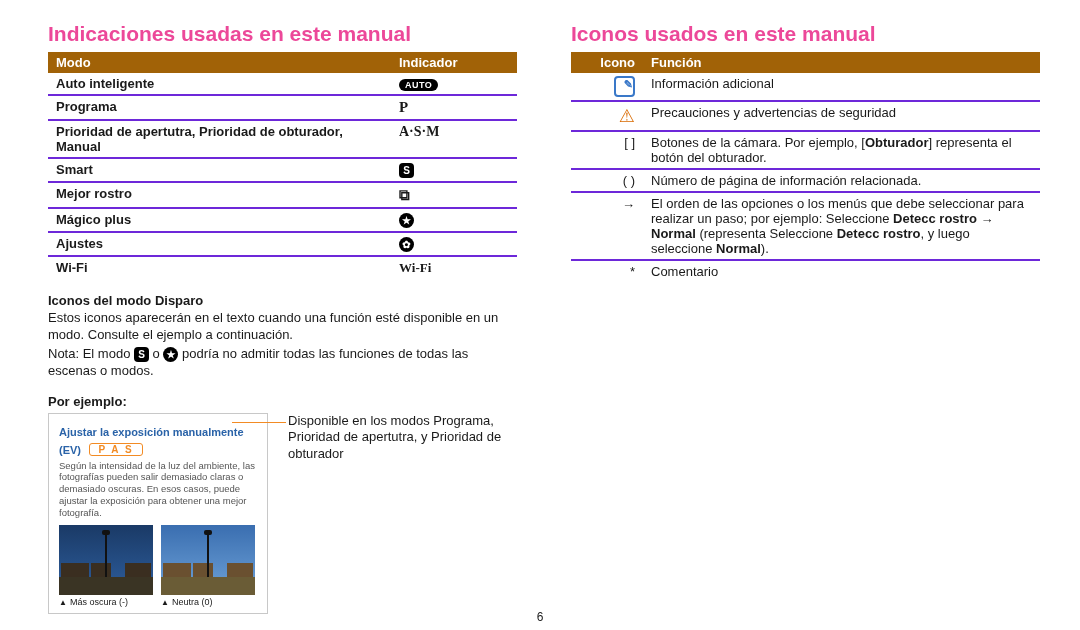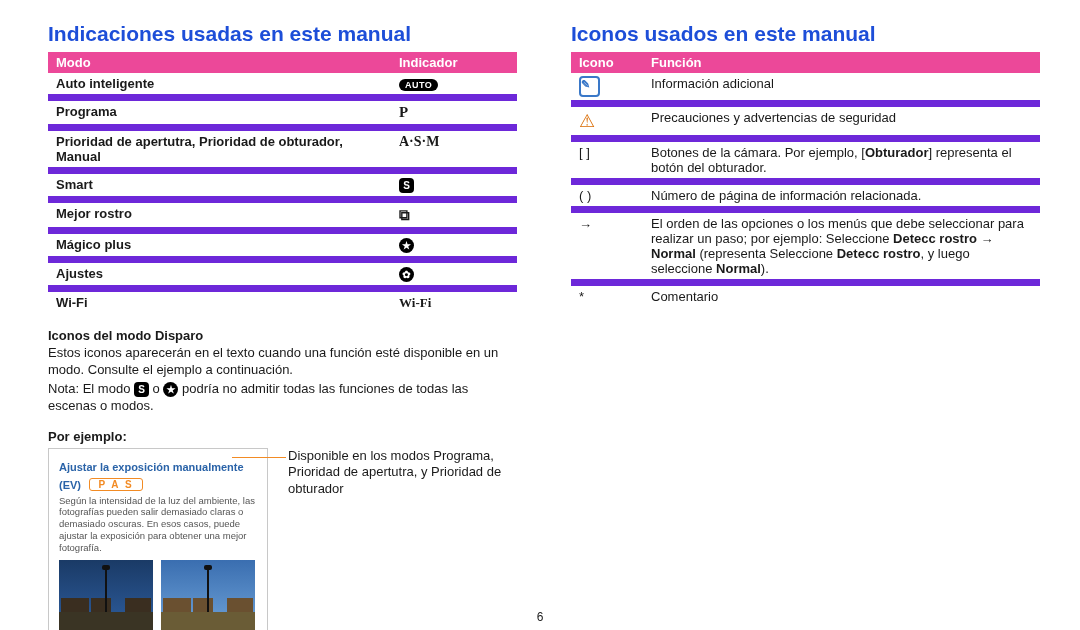--- a/index.html
+++ b/index.html
@@ -15,48 +15,48 @@
   .page {
     display: flex;
     padding: 22px 40px 0 48px;
     gap: 54px;
   }
   .col {
     flex: 1;
     min-width: 0;
   }
   h1 {
-    color: #1d4ed8;
+    color: #ec4899;
     font-size: 21px;
     font-weight: 600;
     margin: 0 0 6px 0;
   }
   table {
     width: 100%;
     border-collapse: collapse;
     font-size: 13px;
   }
   thead th {
-    background: #ec4899;
+    background: #a16207;
     color: #fff;
     text-align: left;
     font-weight: 600;
     padding: 3px 8px;
   }
   tbody td {
     padding: 3px 8px;
-    border-bottom: 7px solid #6d28d9;
+    border-bottom: 2px solid #6d28d9;
     vertical-align: top;
   }
   tbody tr:last-child td {
     border-bottom: none;
   }
   .t1 td:first-child { font-weight: 600; }
   .t1 td:last-child { text-align: left; font-weight: 600; }
-  .icon-col { width: 56px; text-align: left; }
+  .icon-col { width: 56px; text-align: right; }
   .icon-col span { display: inline-block; }
   .auto-pill {
     display: inline-block;
     background: #000;
     color: #fff;
     border-radius: 8px;
     font-size: 9px;
     font-weight: 700;
     padding: 1px 6px;
     letter-spacing: 0.5px;

